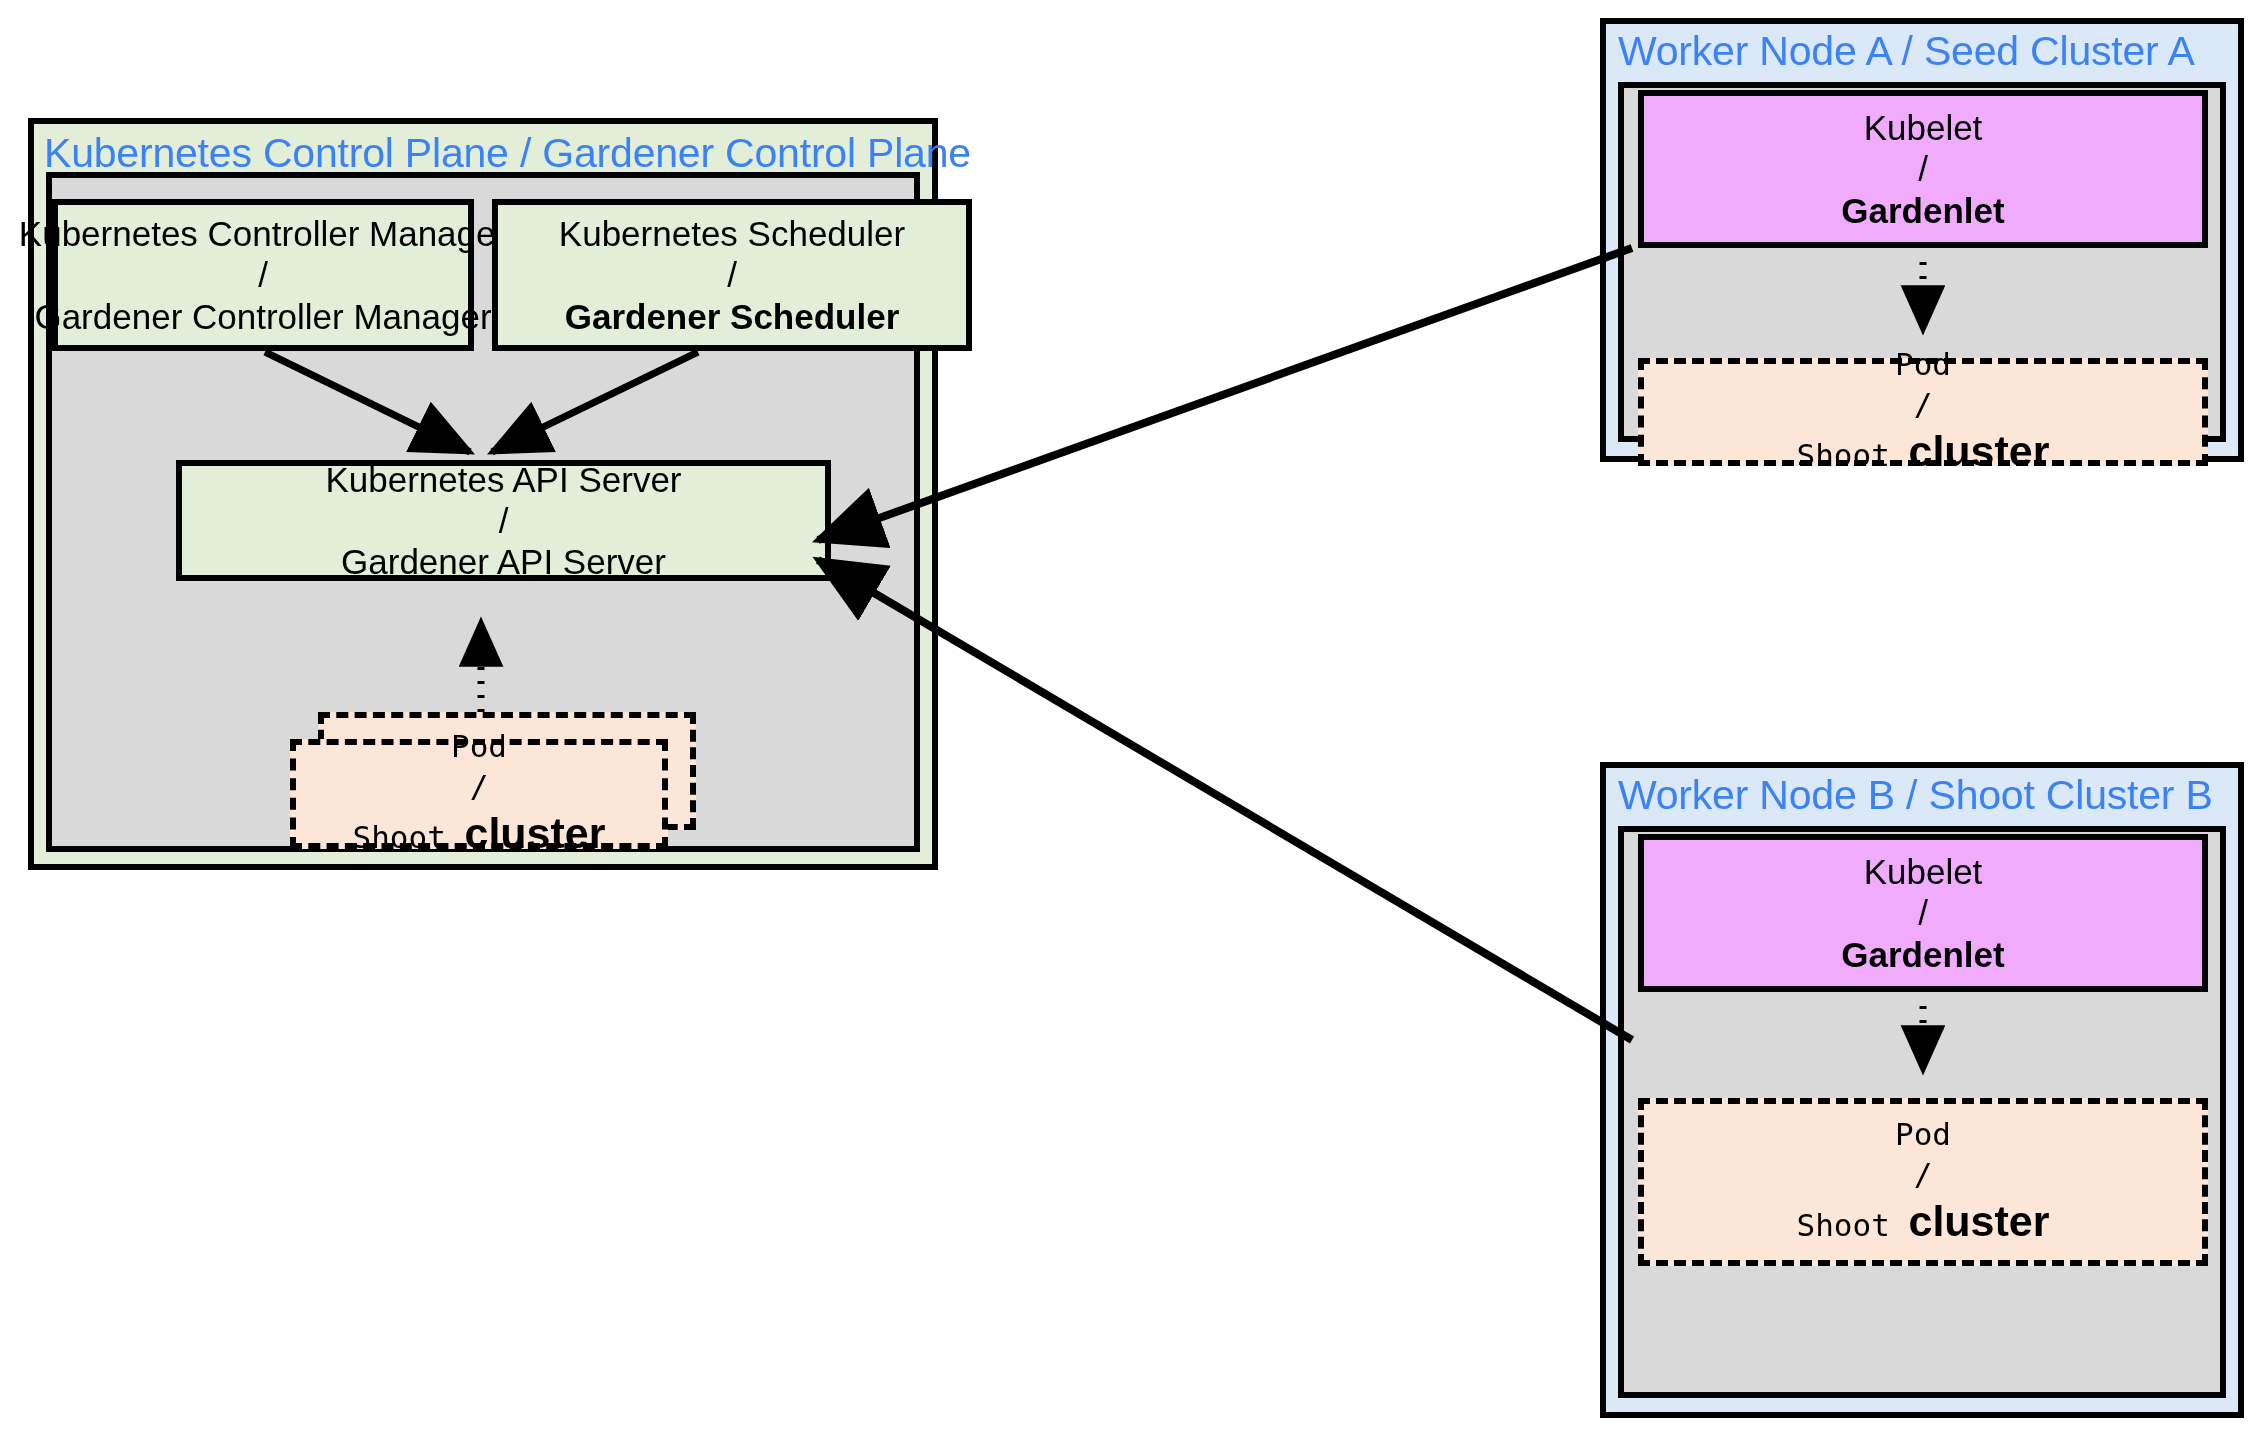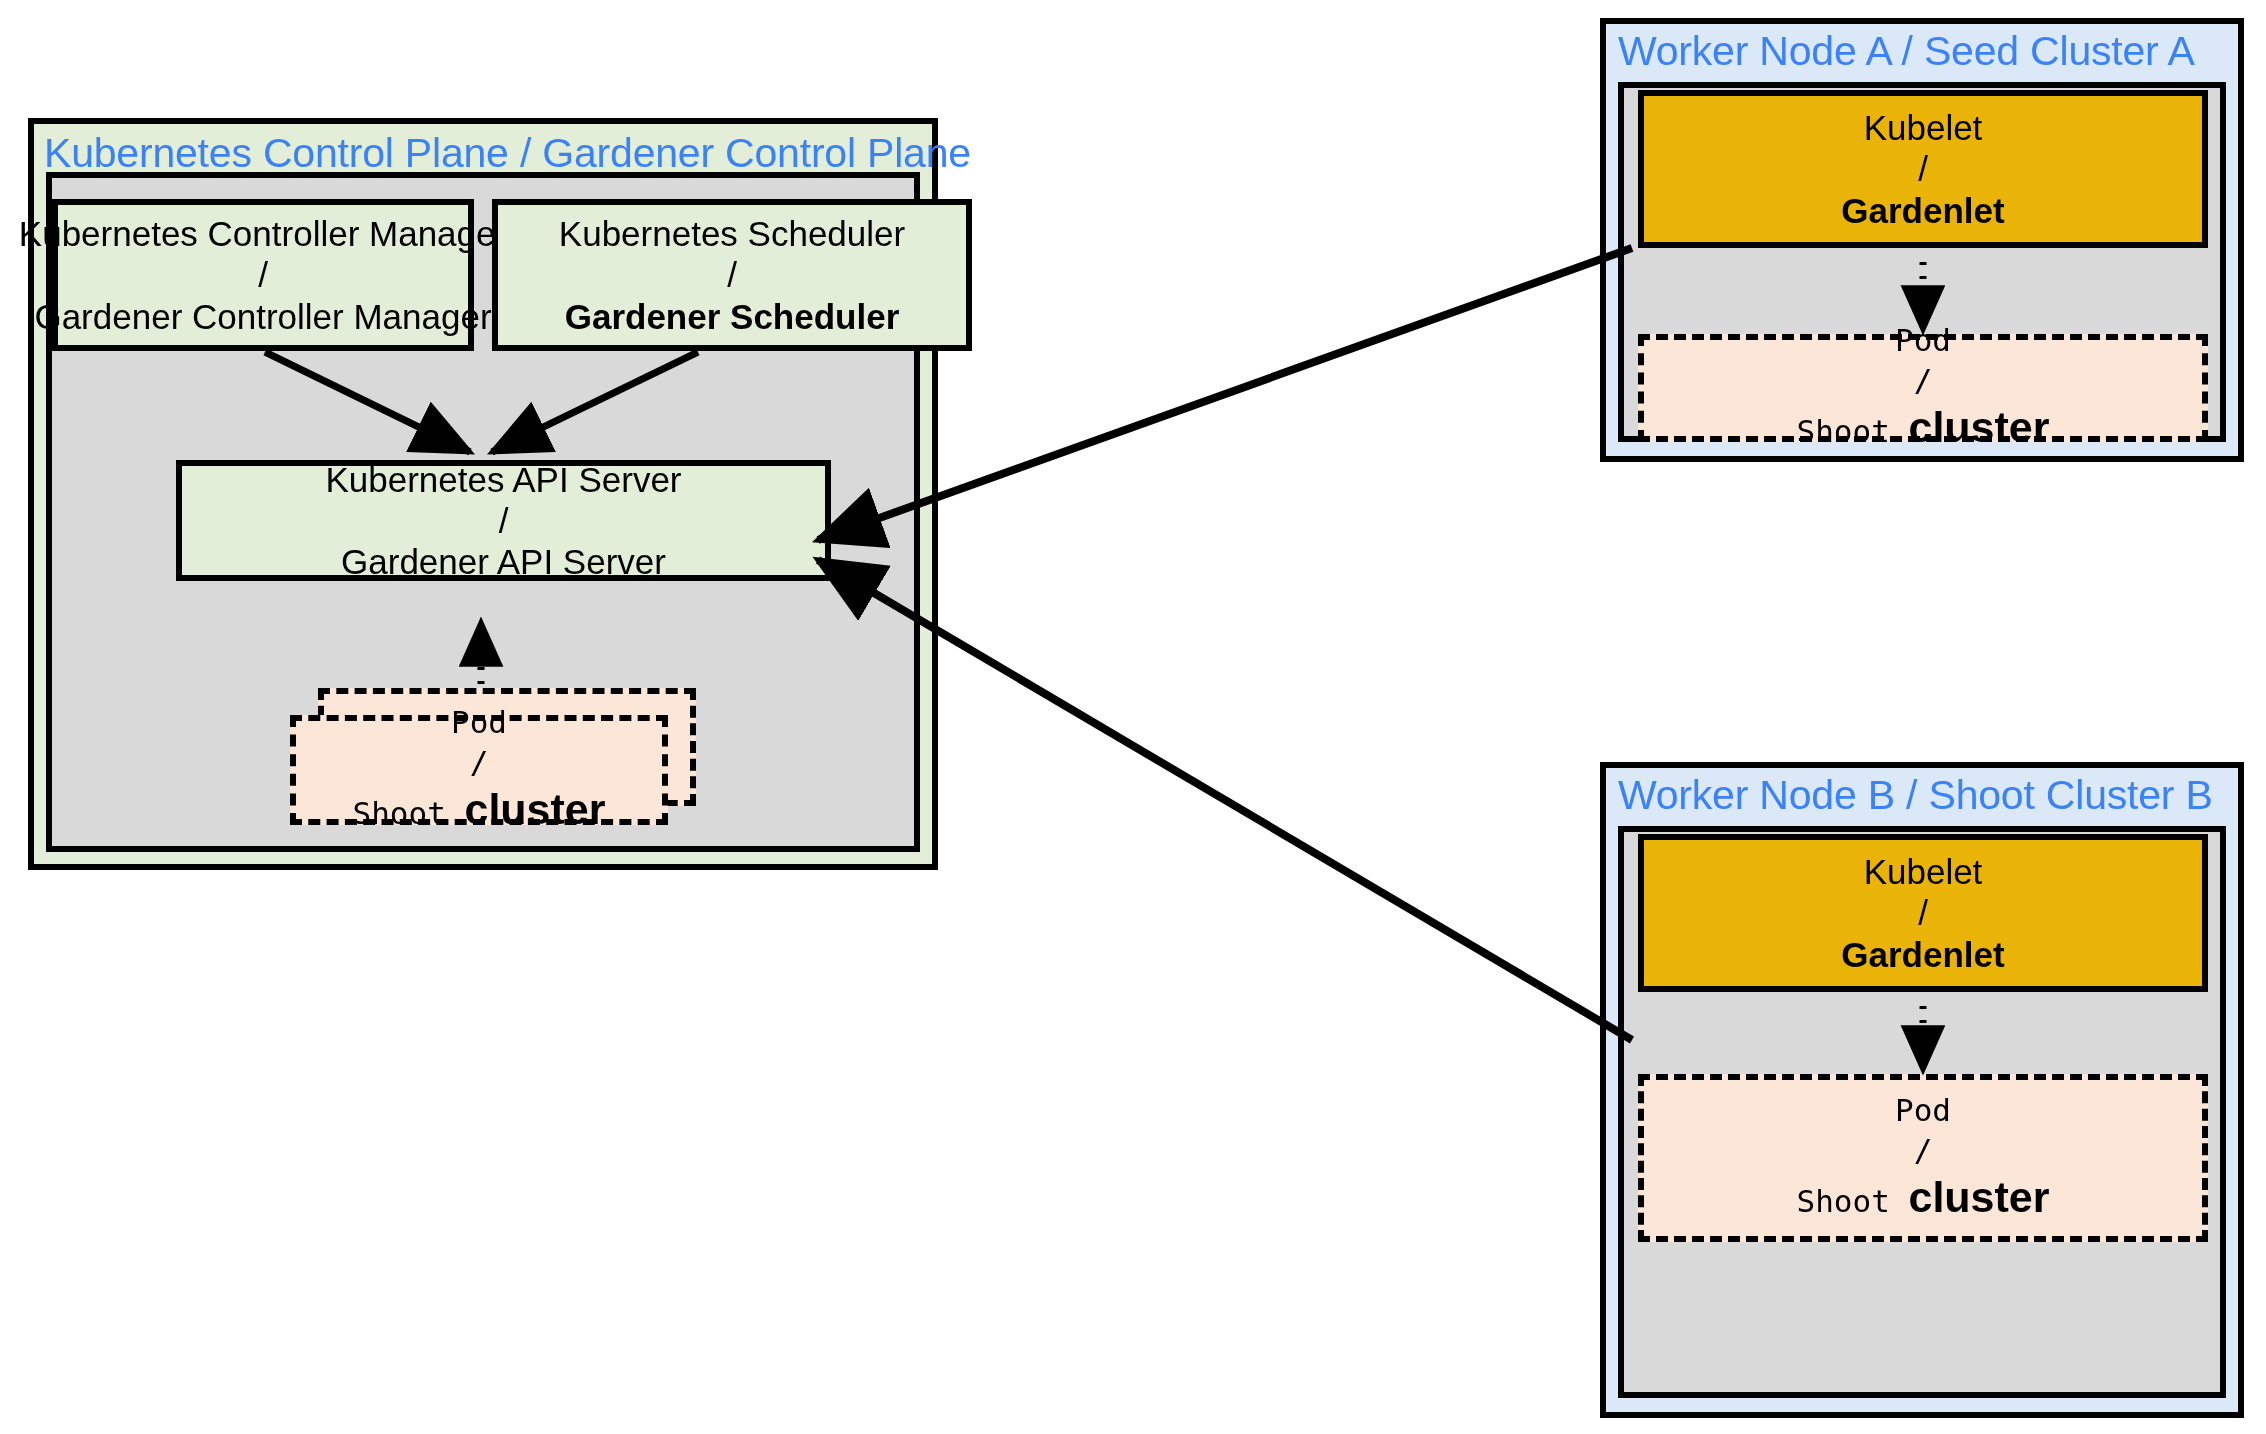--- a/index.html
+++ b/index.html
@@ -41,26 +41,27 @@
   }
   .green-node {
     background: #e2eed7;
     border: 6px solid #000000;
   }
   .outer-blue {
     background: #dbe8f7;
     border: 6px solid #000000;
   }
   .orange-node {
-    background: #eab308;
+    background: #f0abfc;
     border: 6px solid #000000;
   }
   .pod-box {
     background: #fce6d7;
     border: 6px dashed #000000;
+    margin-top: 24px;
   }
 
   
   .section-title {
     position: absolute;
     font-size: 41px;
     font-weight: 400;
     letter-spacing: -0.2px;
     white-space: nowrap;
     color: #3b82f6;

